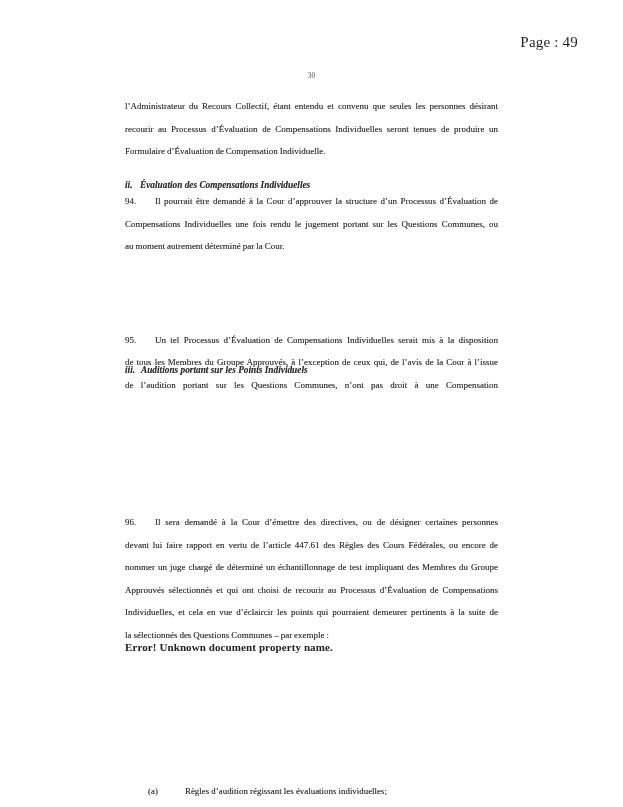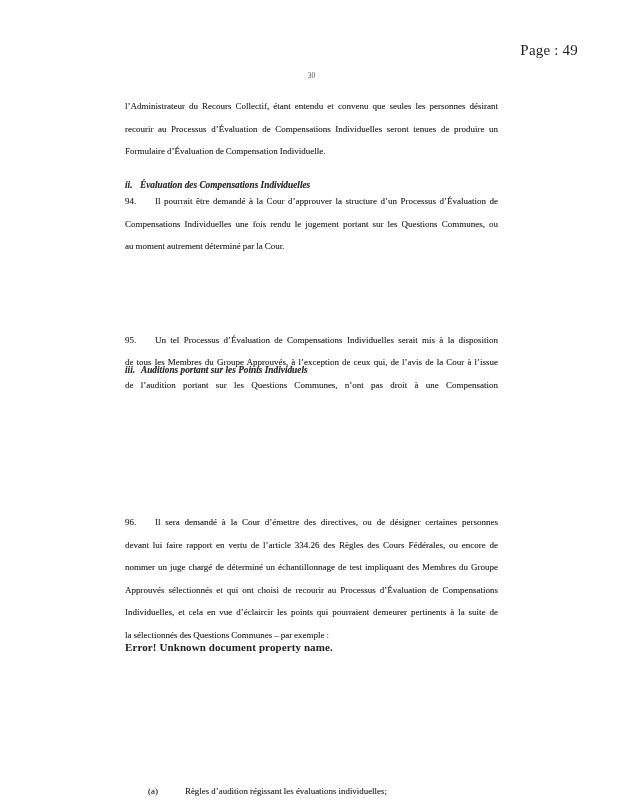--- a/index.html
+++ b/index.html
@@ -5,21 +5,21 @@
   html,body { margin:0; padding:0; background:#ffffff; }
   .page {
     position:relative;
     width:623px; height:807px;
     background:#ffffff;
     font-family:"Liberation Serif","DejaVu Serif",serif;
     color:#2e2e2e;
     overflow:hidden;
   }
   .page-num-header {
-    position:absolute; top:42px; right:45px;
+    position:absolute; top:34px; right:45px;
     font-size:15px; color:#1f1f1f; letter-spacing:0.2px;
   }
   .folio {
     position:absolute; top:71px; left:0; width:100%;
     text-align:center; font-size:7.5px; color:#555;
   }
   .block { position:absolute; left:125px; width:373px; }
   .jline {
     text-align:justify; text-align-last:justify;
     line-height:22.5px; font-size:9px;
@@ -91,21 +91,21 @@
     <div class="jline">de l’audition portant sur les Questions Communes, n’ont pas droit à une Compensation</div>
   </div>
 
   <div class="block heading" style="top:359px">
     <span class="hlabel" style="width:16px">iii.</span><span>Auditions portant sur les Points Individuels</span>
   </div>
 
   <div class="block para" style="top:376px">
     <span class="pnum">96.</span>
     <div class="jline indent">Il sera demandé à la Cour d’émettre des directives, ou de désigner certaines personnes</div>
-    <div class="jline"><span>devant lui faire rapport en vertu de l’article 334.26 des </span><span class="it">Règles des Cours Fédérales</span><span>, ou encore de</span></div>
+    <div class="jline"><span>devant lui faire rapport en vertu de l’article 447.61 des </span><span class="it">Règles des Cours Fédérales</span><span>, ou encore de</span></div>
     <div class="jline">nommer un juge chargé de déterminé un échantillonnage de test impliquant des Membres du Groupe</div>
     <div class="jline">Approuvés sélectionnés et qui ont choisi de recourir au Processus d’Évaluation de Compensations</div>
     <div class="jline">Individuelles, et cela en vue d’éclaircir les points qui pourraient demeurer pertinents à la suite de</div>
     <div class="jline jl-last">la sélectionnés des Questions Communes – par exemple :</div>
   </div>
 
   <div class="block list-item" style="top:510px">
     <span class="li-label">(a)</span>
     <div class="li-text">Règles d’audition régissant les évaluations individuelles;</div>
   </div>

